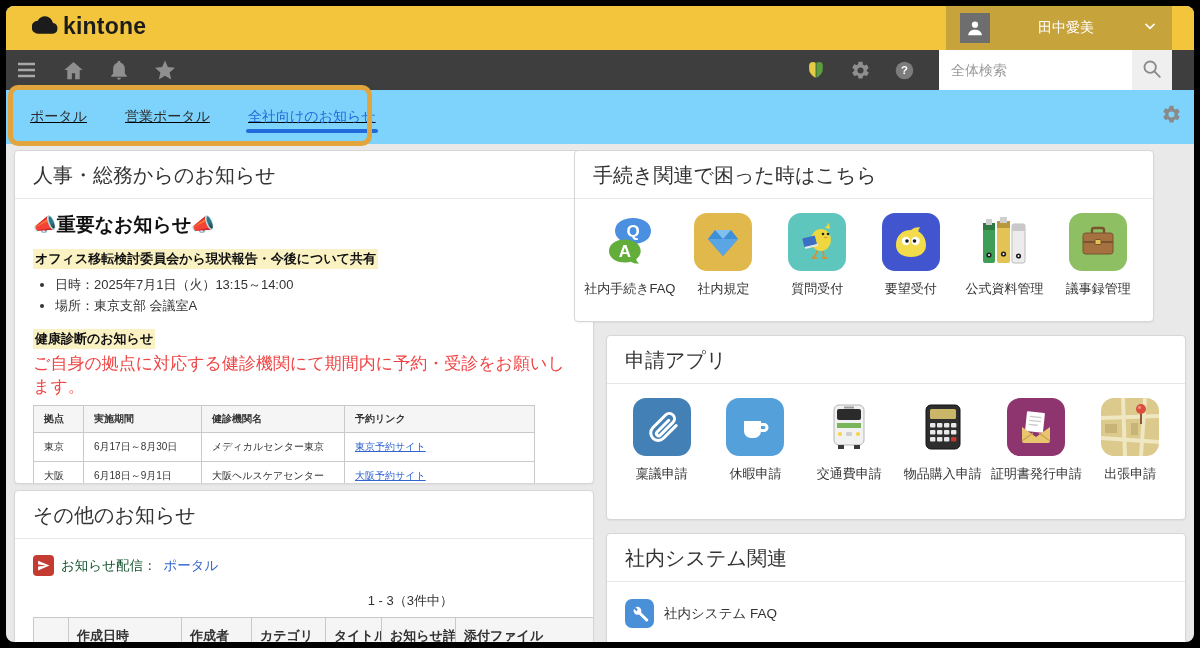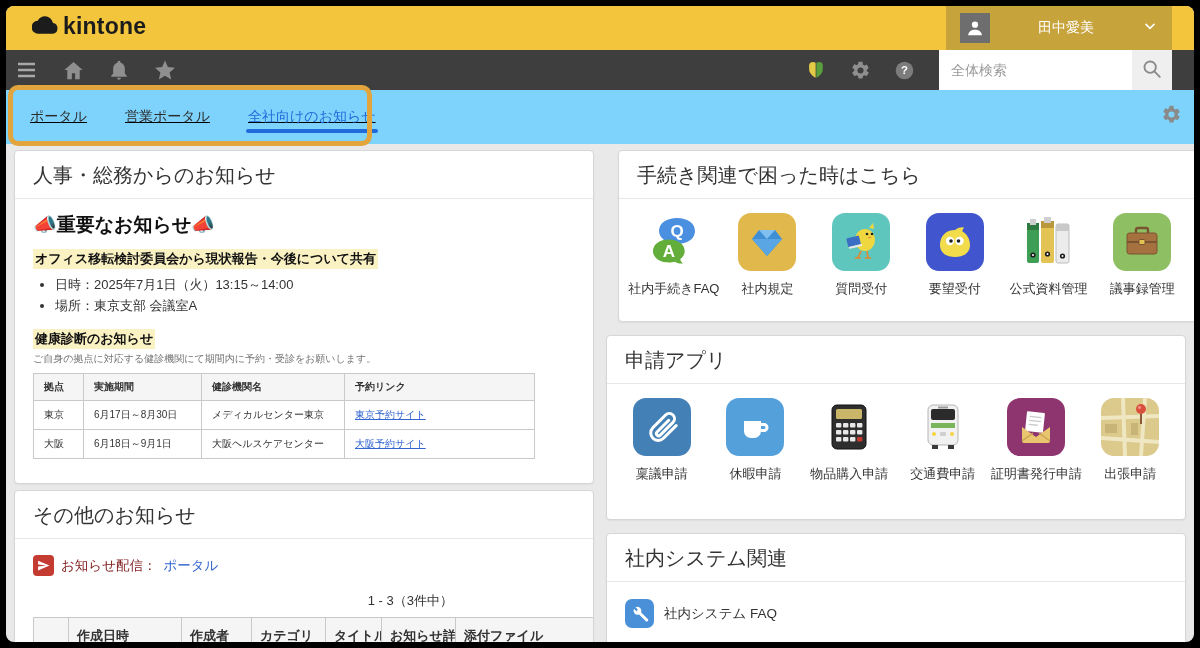--- a/index.html
+++ b/index.html
@@ -44,40 +44,40 @@
                 border:5px solid #E2A43C; border-radius:10px; pointer-events:none; z-index:30; }
 
   
   .card { position:absolute; background:#fff; border:1px solid #d6d6d6; border-radius:4px;
           box-shadow:0 1px 2px rgba(0,0,0,0.05); overflow:hidden; }
   .card-title { padding:11px 18px 9px; font-size:20px; color:#333; border-bottom:1px solid #e7e7e7; }
   .card-body { padding:10px 18px; }
 
   #card-hr    { left:8px;  top:144px; width:580px; height:334px; }
   #card-other { left:8px;  top:484px; width:580px; height:260px; }
-  #card-proc  { left:612px; top:144px; width:580px; height:172px; }
+  #card-proc  { left:568px; top:144px; width:580px; height:172px; }
   #card-app   { left:600px; top:329px; width:580px; height:185px; }
   #card-sys   { left:600px; top:527px; width:580px; height:180px; }
 
   
   .important-h { font-size:19px; font-weight:bold; color:#111; margin:3px 0 11px; }
   .hl { display:inline-block; background:#FBF2C4; font-size:13px; font-weight:bold; color:#111; padding:1px 2px; }
   .hr-ul { margin:5px 0 12px 4px; padding-left:18px; font-size:13px; color:#333; line-height:1.65; }
-  .hr-p { font-size:10px; color:#737373; margin:3px 0 7px; }
+  .hr-p { font-size:17px; color:#ef4444; margin:3px 0 7px; }
   table.health { border-collapse:collapse; font-size:10px; color:#333; width:502px; margin-top:2px; }
   table.health th { background:#f5f5f5; border:1px solid #c9c9c9; text-align:left; padding:6px 10px; font-weight:bold; }
   table.health td { border:1px solid #c9c9c9; padding:7px 10px; background:#fff; }
   .c-site{width:50px;} .c-period{width:118px;} .c-org{width:143px;}
   a.blue-link { color:#3164CF; text-decoration:underline; cursor:pointer; }
 
   
   .applink-row { display:flex; align-items:center; gap:7px; margin:6px 0 2px; }
   .send-icon { width:21px; height:21px; border-radius:4px; background:#C43B31; display:flex;
                align-items:center; justify-content:center; }
-  .applink-label { color:#7f1d1d; font-size:13.5px; }
+  .applink-label { color:#14532d; font-size:13.5px; }
   .applink-link { color:#3164CF; font-size:13.5px; text-decoration:none; cursor:pointer; }
   .pagination { text-align:right; padding-right:122px; font-size:13px; color:#333; margin:16px 0 7px; }
   table.other { border-collapse:collapse; font-size:13px; color:#333; table-layout:fixed; width:560px; }
   table.other th { background:#f5f5f5; border:1px solid #c9c9c9; font-weight:bold; text-align:left;
                    padding:9px 8px; white-space:nowrap; overflow:hidden; }
 
   
   .app-grid { display:grid; grid-template-columns:repeat(6,1fr); padding:14px 8px 6px; justify-items:center; }
   .app { width:92px; display:flex; flex-direction:column; align-items:center; cursor:pointer; }
   .app-tile { width:58px; height:58px; border-radius:13px; display:flex; align-items:center;
@@ -374,20 +374,36 @@
           <svg width="38" height="38" viewBox="0 0 38 38">
             <path d="M8 13h17v10a7 7 0 0 1-7 7h-3a7 7 0 0 1-7-7z" fill="#fff"></path>
             <path d="M25 15h3a4.5 4.5 0 0 1 0 9h-3v-3h3a1.5 1.5 0 0 0 0-3h-3z" fill="#fff"></path>
           </svg>
         </span>
         <span class="app-label">休暇申請</span>
       </div>
       <div class="app">
         <span class="app-tile tile-none">
           <svg width="46" height="50" viewBox="0 0 46 50">
+            <rect x="8" y="3" width="30" height="40" rx="5" fill="#f1f1f1" stroke="#b5b5b5"></rect>
+            <rect x="11" y="7" width="24" height="11" rx="2" fill="#2b2b2b"></rect>
+            <rect x="18" y="4.5" width="10" height="2" fill="#9a9a9a"></rect>
+            <rect x="11" y="21" width="24" height="5" fill="#79B55A"></rect>
+            <circle cx="14" cy="32" r="2" fill="#f5d341"></circle>
+                <circle cx="32" cy="32" r="2" fill="#f5d341"></circle>
+            <rect x="20" y="30" width="6" height="4" rx="1" fill="#cfcfcf"></rect>
+            <rect x="12" y="43" width="6" height="4" fill="#3a3a3a"></rect>
+                <rect x="28" y="43" width="6" height="4" fill="#3a3a3a"></rect>
+          </svg>
+        </span>
+        <span class="app-label">交通費申請</span>
+      </div>
+      <div class="app">
+        <span class="app-tile tile-none">
+          <svg width="46" height="50" viewBox="0 0 46 50">
             <rect x="6" y="3" width="34" height="44" rx="5" fill="#2e2e2e" stroke="#111"></rect>
             <rect x="10" y="7" width="26" height="10" rx="1.5" fill="#C9B668"></rect>
             <g fill="#e8e8e8">
               <rect x="10" y="21" width="5.4" height="4.4" rx="1"></rect>
                   <rect x="17" y="21" width="5.4" height="4.4" rx="1"></rect>
                   <rect x="24" y="21" width="5.4" height="4.4" rx="1"></rect>
                   <rect x="31" y="21" width="5.4" height="4.4" rx="1"></rect>
               <rect x="10" y="28" width="5.4" height="4.4" rx="1"></rect>
                   <rect x="17" y="28" width="5.4" height="4.4" rx="1"></rect>
                   <rect x="24" y="28" width="5.4" height="4.4" rx="1"></rect>
@@ -395,36 +411,20 @@
               <rect x="10" y="35" width="5.4" height="4.4" rx="1"></rect>
                   <rect x="17" y="35" width="5.4" height="4.4" rx="1"></rect>
                   <rect x="24" y="35" width="5.4" height="4.4" rx="1"></rect>
             </g>
             <rect x="31" y="35" width="5.4" height="4.4" rx="1" fill="#C23A30"></rect>
           </svg>
         </span>
         <span class="app-label">物品購入申請</span>
       </div>
       <div class="app">
-        <span class="app-tile tile-none">
-          <svg width="46" height="50" viewBox="0 0 46 50">
-            <rect x="8" y="3" width="30" height="40" rx="5" fill="#f1f1f1" stroke="#b5b5b5"></rect>
-            <rect x="11" y="7" width="24" height="11" rx="2" fill="#2b2b2b"></rect>
-            <rect x="18" y="4.5" width="10" height="2" fill="#9a9a9a"></rect>
-            <rect x="11" y="21" width="24" height="5" fill="#79B55A"></rect>
-            <circle cx="14" cy="32" r="2" fill="#f5d341"></circle>
-                <circle cx="32" cy="32" r="2" fill="#f5d341"></circle>
-            <rect x="20" y="30" width="6" height="4" rx="1" fill="#cfcfcf"></rect>
-            <rect x="12" y="43" width="6" height="4" fill="#3a3a3a"></rect>
-                <rect x="28" y="43" width="6" height="4" fill="#3a3a3a"></rect>
-          </svg>
-        </span>
-        <span class="app-label">交通費申請</span>
-      </div>
-      <div class="app">
         <span class="app-tile" style="background:#8E3570">
           <svg width="40" height="40" viewBox="0 0 40 40">
             <rect x="10" y="5" width="18" height="20" rx="1" fill="#fff" transform="rotate(6 19 15)"></rect>
             <g stroke="#c9c9c9" stroke-width="1.4" transform="rotate(6 19 15)">
                   <line x1="13" y1="10" x2="25" y2="10"></line>
                   <line x1="13" y1="14" x2="25" y2="14"></line>
                   <line x1="13" y1="18" x2="22" y2="18"></line>
                 </g>
             <path d="M6 20l14 10 14-10v14a2 2 0 0 1-2 2H8a2 2 0 0 1-2-2z" fill="#E8C56E"></path>
             <path d="M6 34l11-8M34 34l-11-8" stroke="#C9A14E" stroke-width="1.2"></path>

